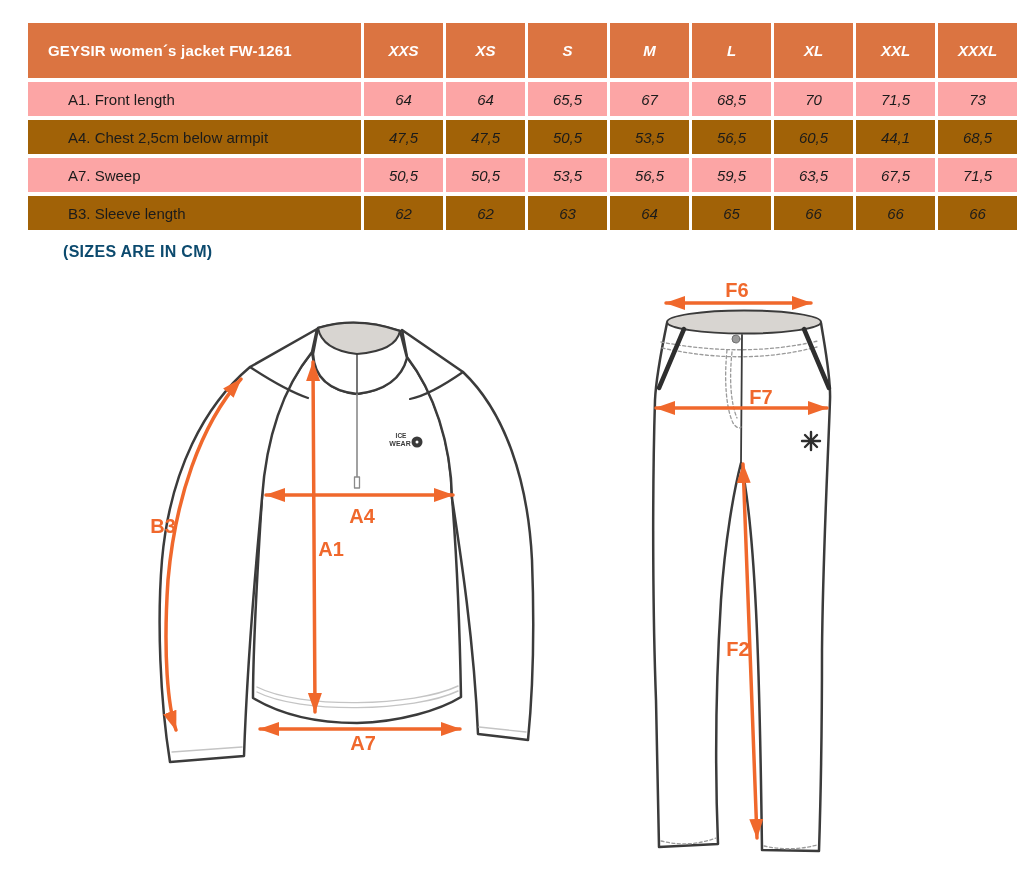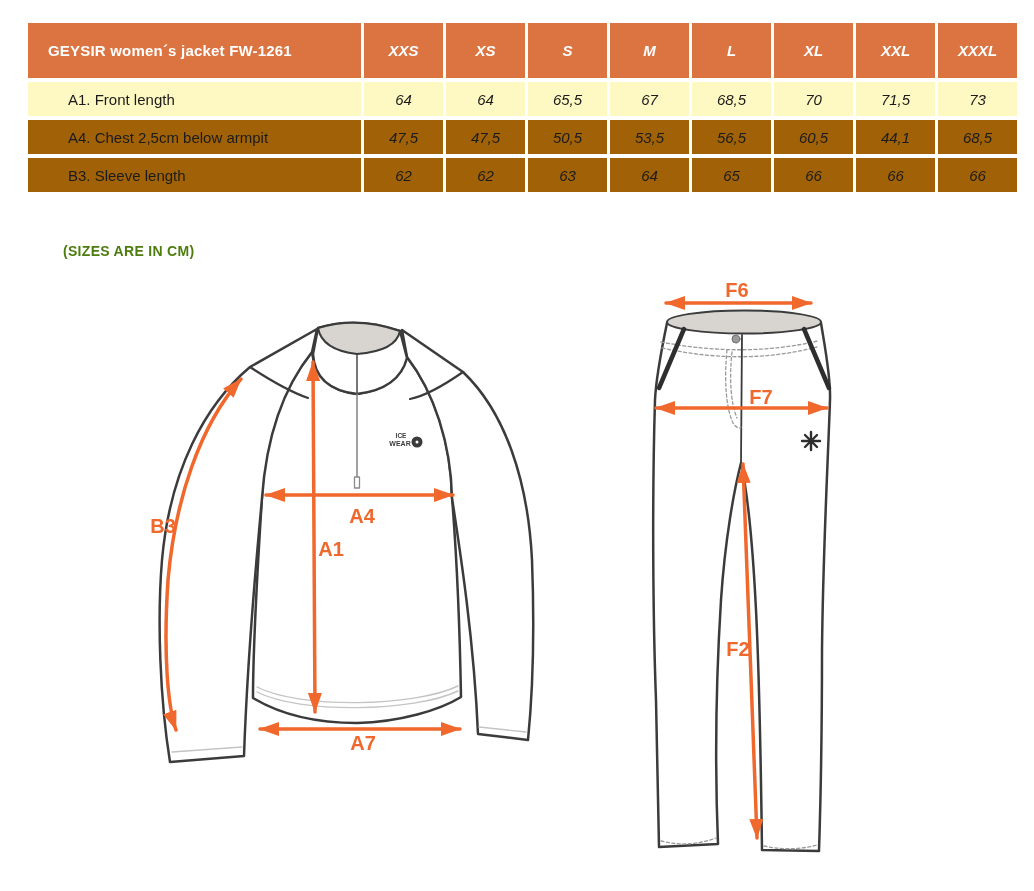--- a/index.html
+++ b/index.html
@@ -21,26 +21,26 @@
   }
   .size-table .hdr-title{
     width:292px;text-align:left;padding-left:20px;letter-spacing:.2px;
   }
   .size-table .hdr-size{width:77px;text-align:center;font-style:italic;}
   .size-table tbody th,.size-table tbody td{height:32px;color:#1b1b1b;}
   .size-table .row-label{
     text-align:left;padding-left:40px;font-weight:400;width:292px;
   }
   .size-table .val{text-align:center;width:77px;font-style:italic;}
-  .size-table tr.r-dark  > *{background:#fef9c3;margin-left:44px;}
+  .size-table tr.r-dark  > *{background:#fca5a5;margin-left:44px;}
   .size-table tr.r-light > *{background:#a16207;}
   
   .note{
     position:absolute;left:63px;top:243px;
-    color:#4d7c0f;font-size:14px;font-weight:bold;letter-spacing:.3px;
+    color:#0c4a6e;font-size:16px;font-weight:bold;letter-spacing:.3px;
   }
   
   svg.diagrams{position:absolute;left:0;top:0;}
   .arrow-label{
     fill:#F0682C;font-size:20px;font-weight:bold;
     font-family:"Liberation Sans", sans-serif;
   }
   .logo-txt{
     fill:#3a3a3a;font-weight:bold;font-family:"Liberation Sans", sans-serif;
   }
@@ -78,20 +78,31 @@
       <th class="row-label">A4. Chest 2,5cm below armpit</th>
       <td class="val">47,5</td>
       <td class="val">47,5</td>
       <td class="val">50,5</td>
       <td class="val">53,5</td>
       <td class="val">56,5</td>
       <td class="val">60,5</td>
       <td class="val">44,1</td>
       <td class="val">68,5</td>
     </tr>
+    <tr class="r-dark">
+      <th class="row-label">A7. Sweep</th>
+      <td class="val">50,5</td>
+      <td class="val">50,5</td>
+      <td class="val">53,5</td>
+      <td class="val">56,5</td>
+      <td class="val">59,5</td>
+      <td class="val">63,5</td>
+      <td class="val">67,5</td>
+      <td class="val">71,5</td>
+    </tr>
     <tr class="r-light">
       <th class="row-label">B3. Sleeve length</th>
       <td class="val">62</td>
       <td class="val">62</td>
       <td class="val">63</td>
       <td class="val">64</td>
       <td class="val">65</td>
       <td class="val">66</td>
       <td class="val">66</td>
       <td class="val">66</td>

